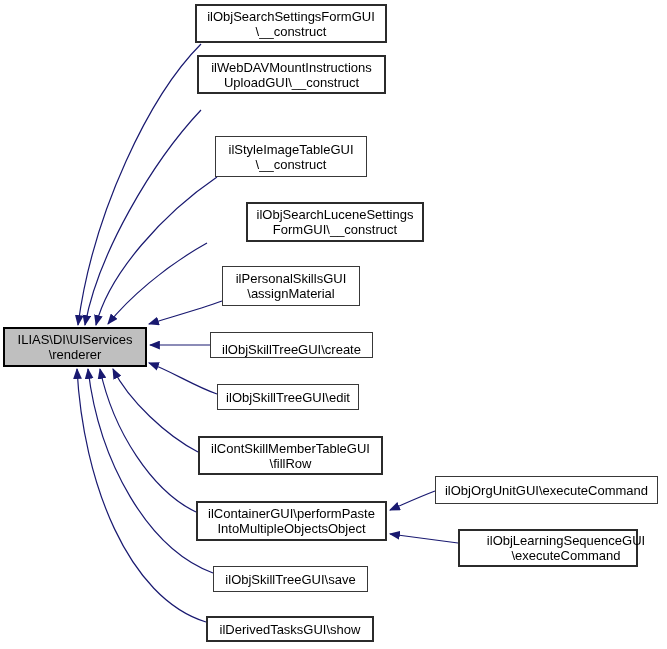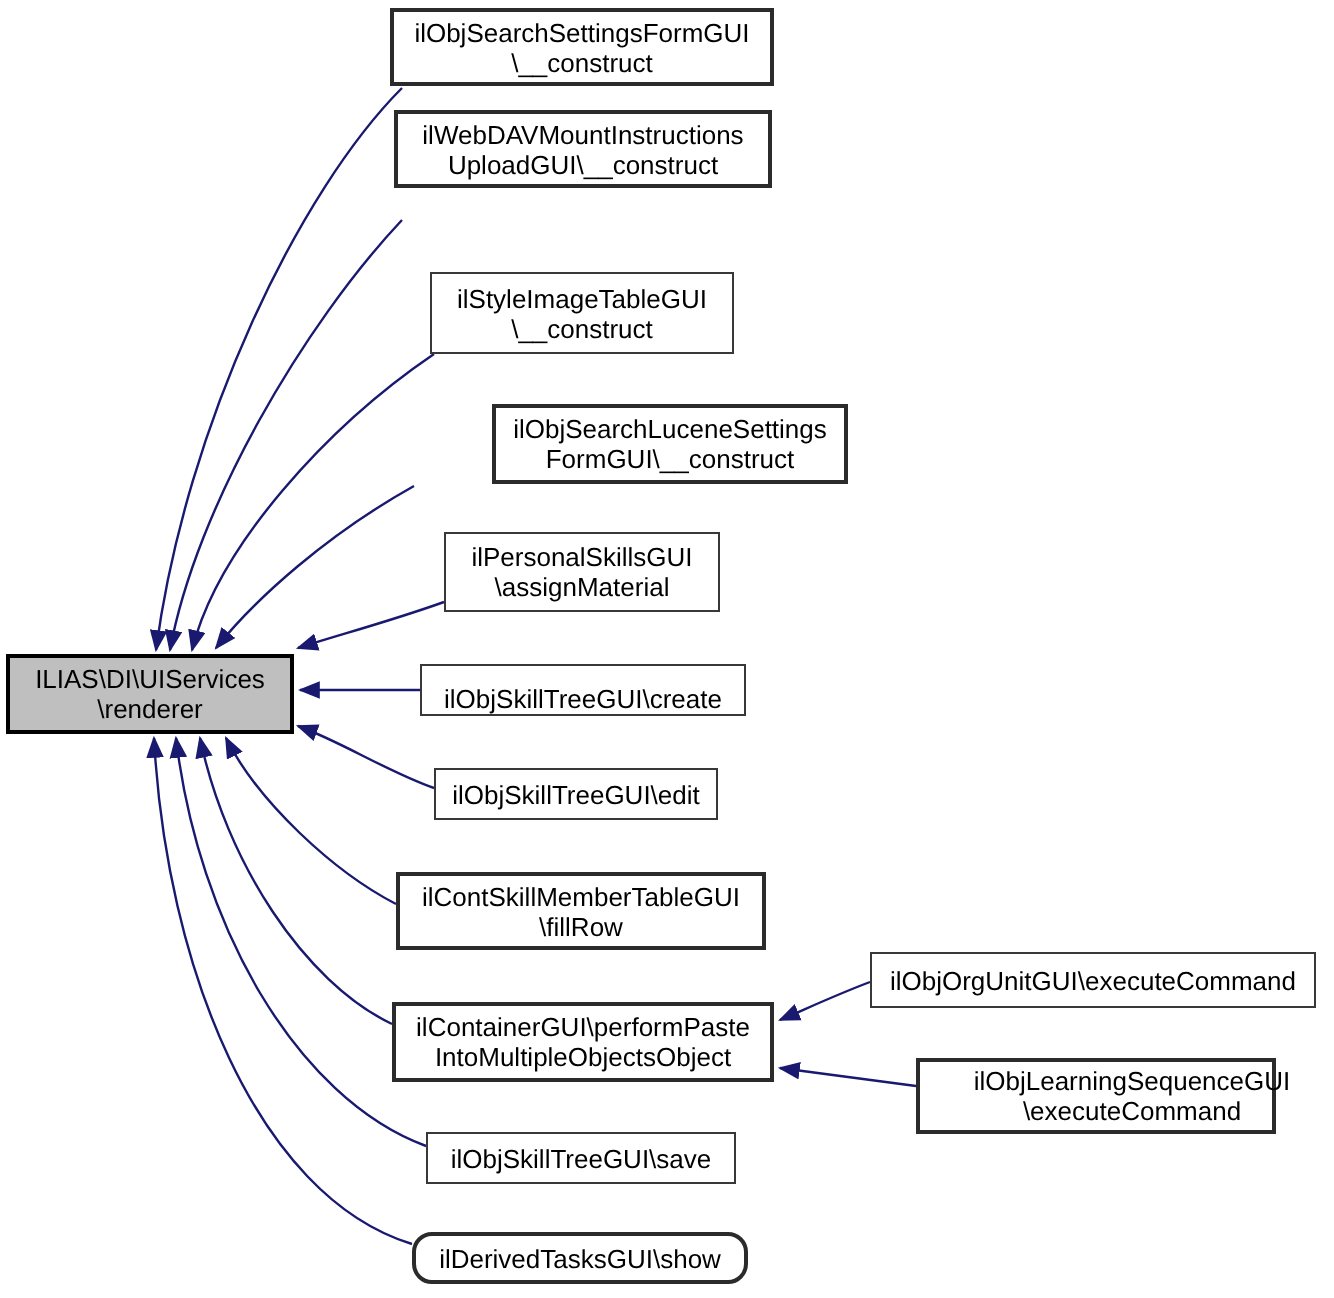--- a/index.html
+++ b/index.html
@@ -121,21 +121,21 @@
 
   <div class="node thick" style="left:196px; top:501px; width:191px; height:40px;justify-content:center;">
     <span>ilContainerGUI\performPaste</span>
     <span>IntoMultipleObjectsObject</span>
   </div>
 
   <div class="node" style="left:213px; top:566px; width:155px; height:26px;">
     <span>ilObjSkillTreeGUI\save</span>
   </div>
 
-  <div class="node thick" style="left:206px; top:616px; width:168px; height:26px;border-radius:10px;">
+  <div class="node thick" style="left:206px; top:616px; width:168px; height:26px;">
     <span>ilDerivedTasksGUI\show</span>
   </div>
 
   <div class="node" style="left:435px; top:476px; width:223px; height:28px;">
     <span>ilObjOrgUnitGUI\executeCommand</span>
   </div>
 
   <div class="node thick" style="left:458px; top:529px; width:180px; height:38px;padding-left:36px;">
     <span>ilObjLearningSequenceGUI</span>
     <span>\executeCommand</span>

